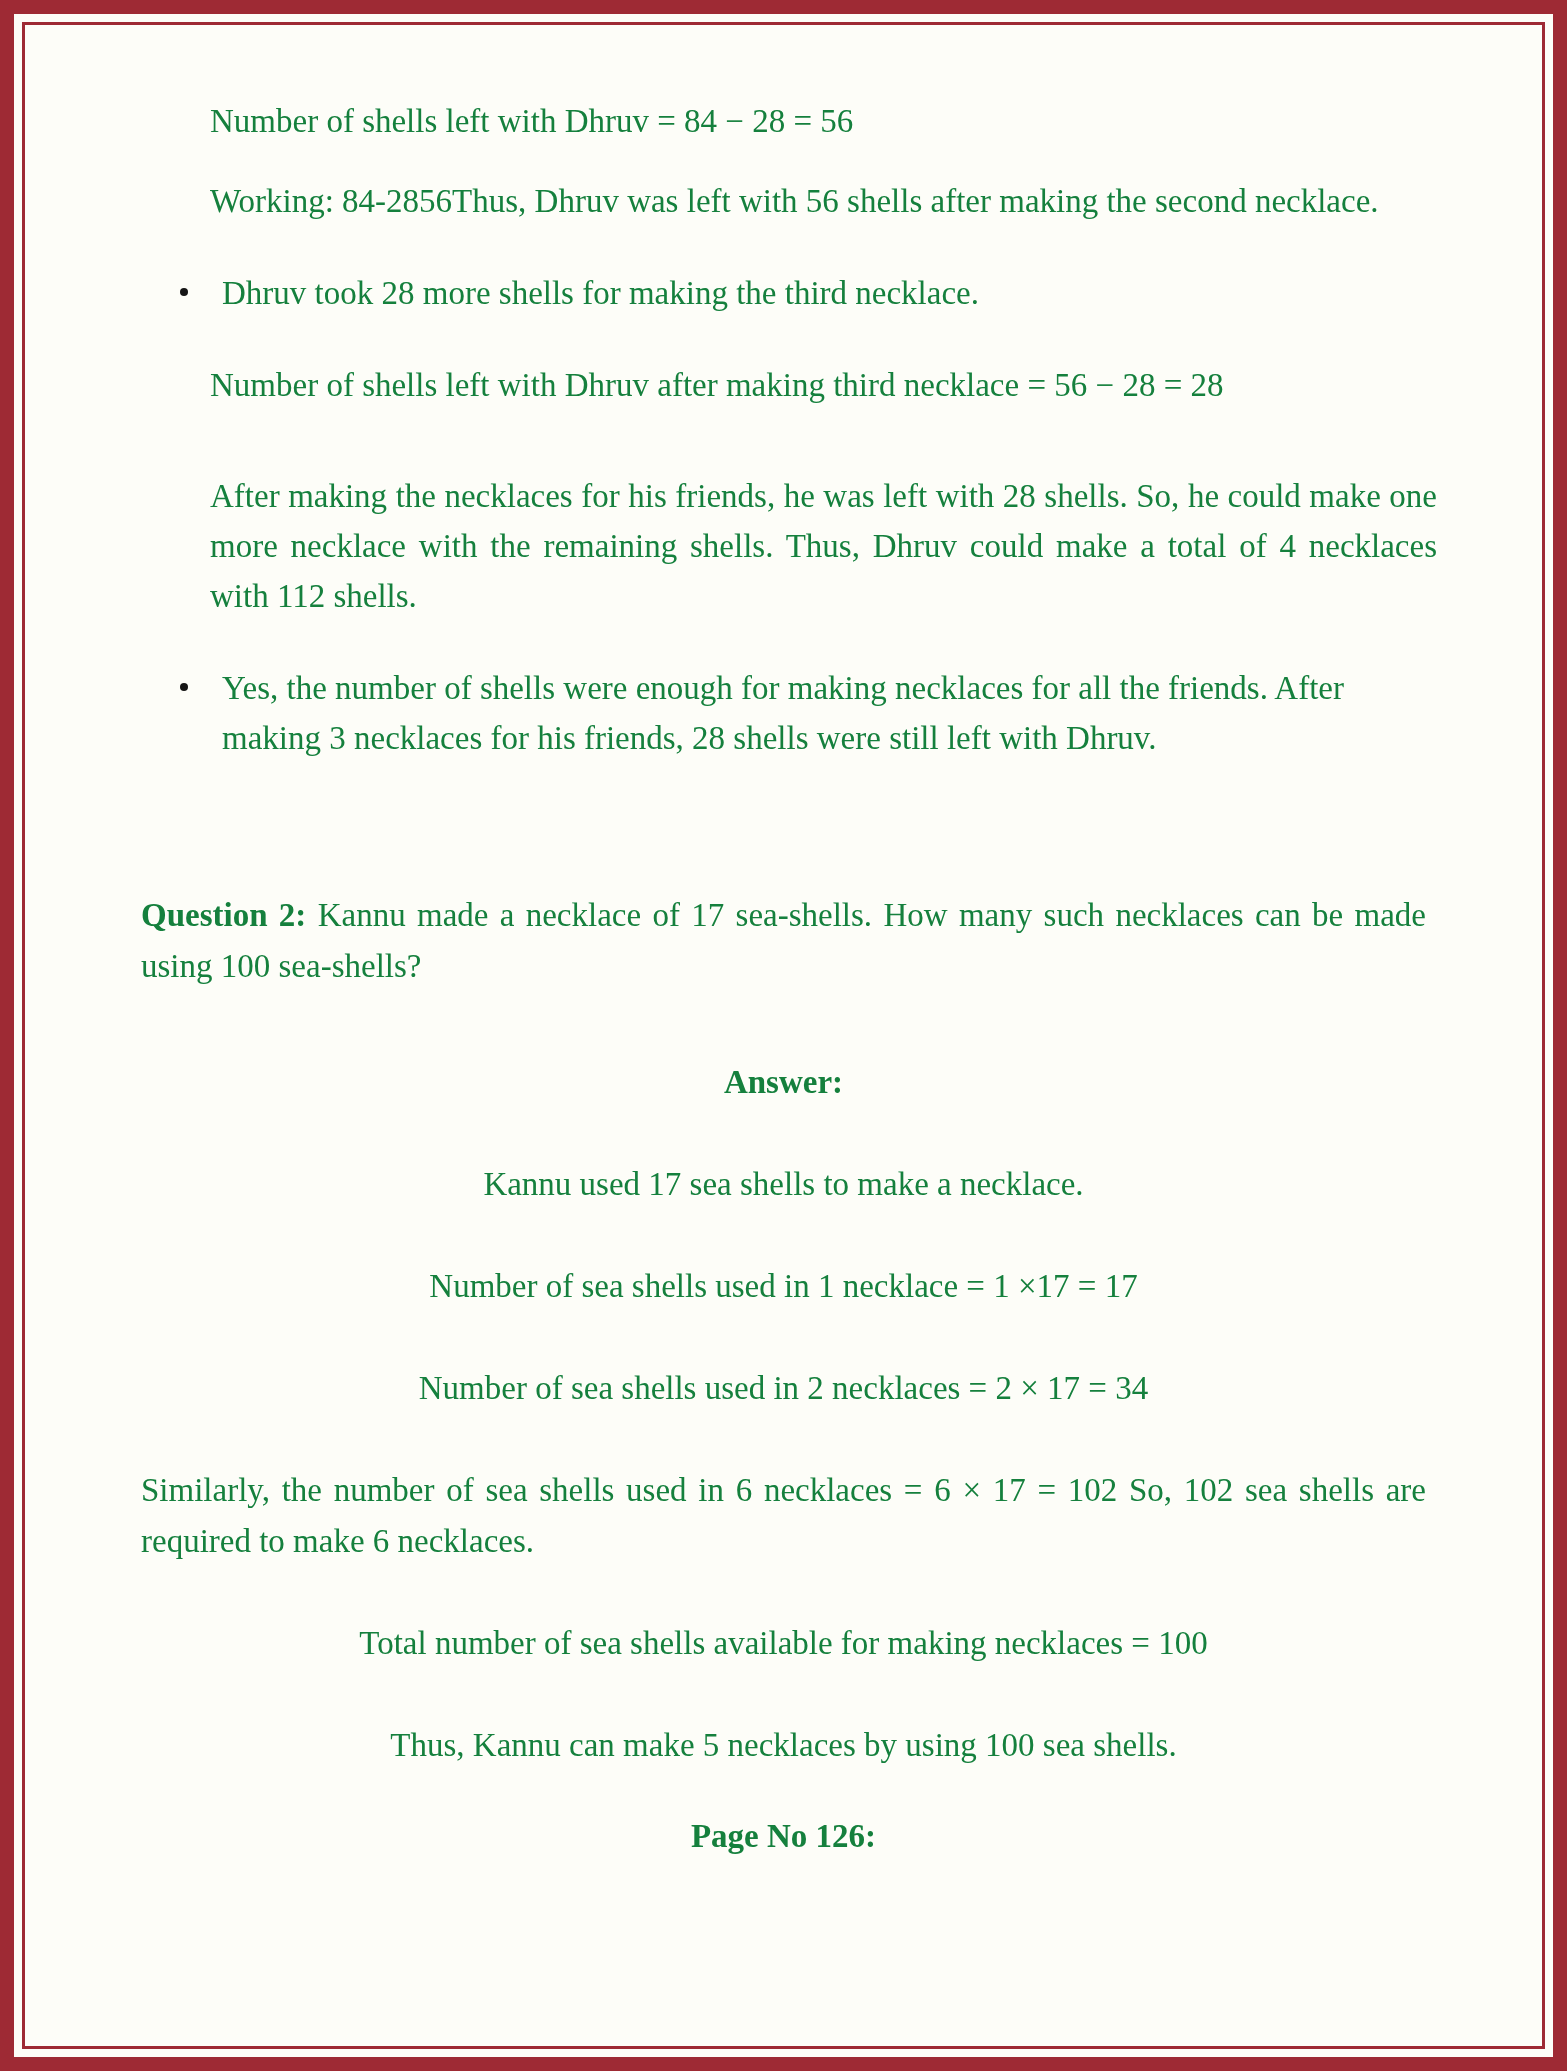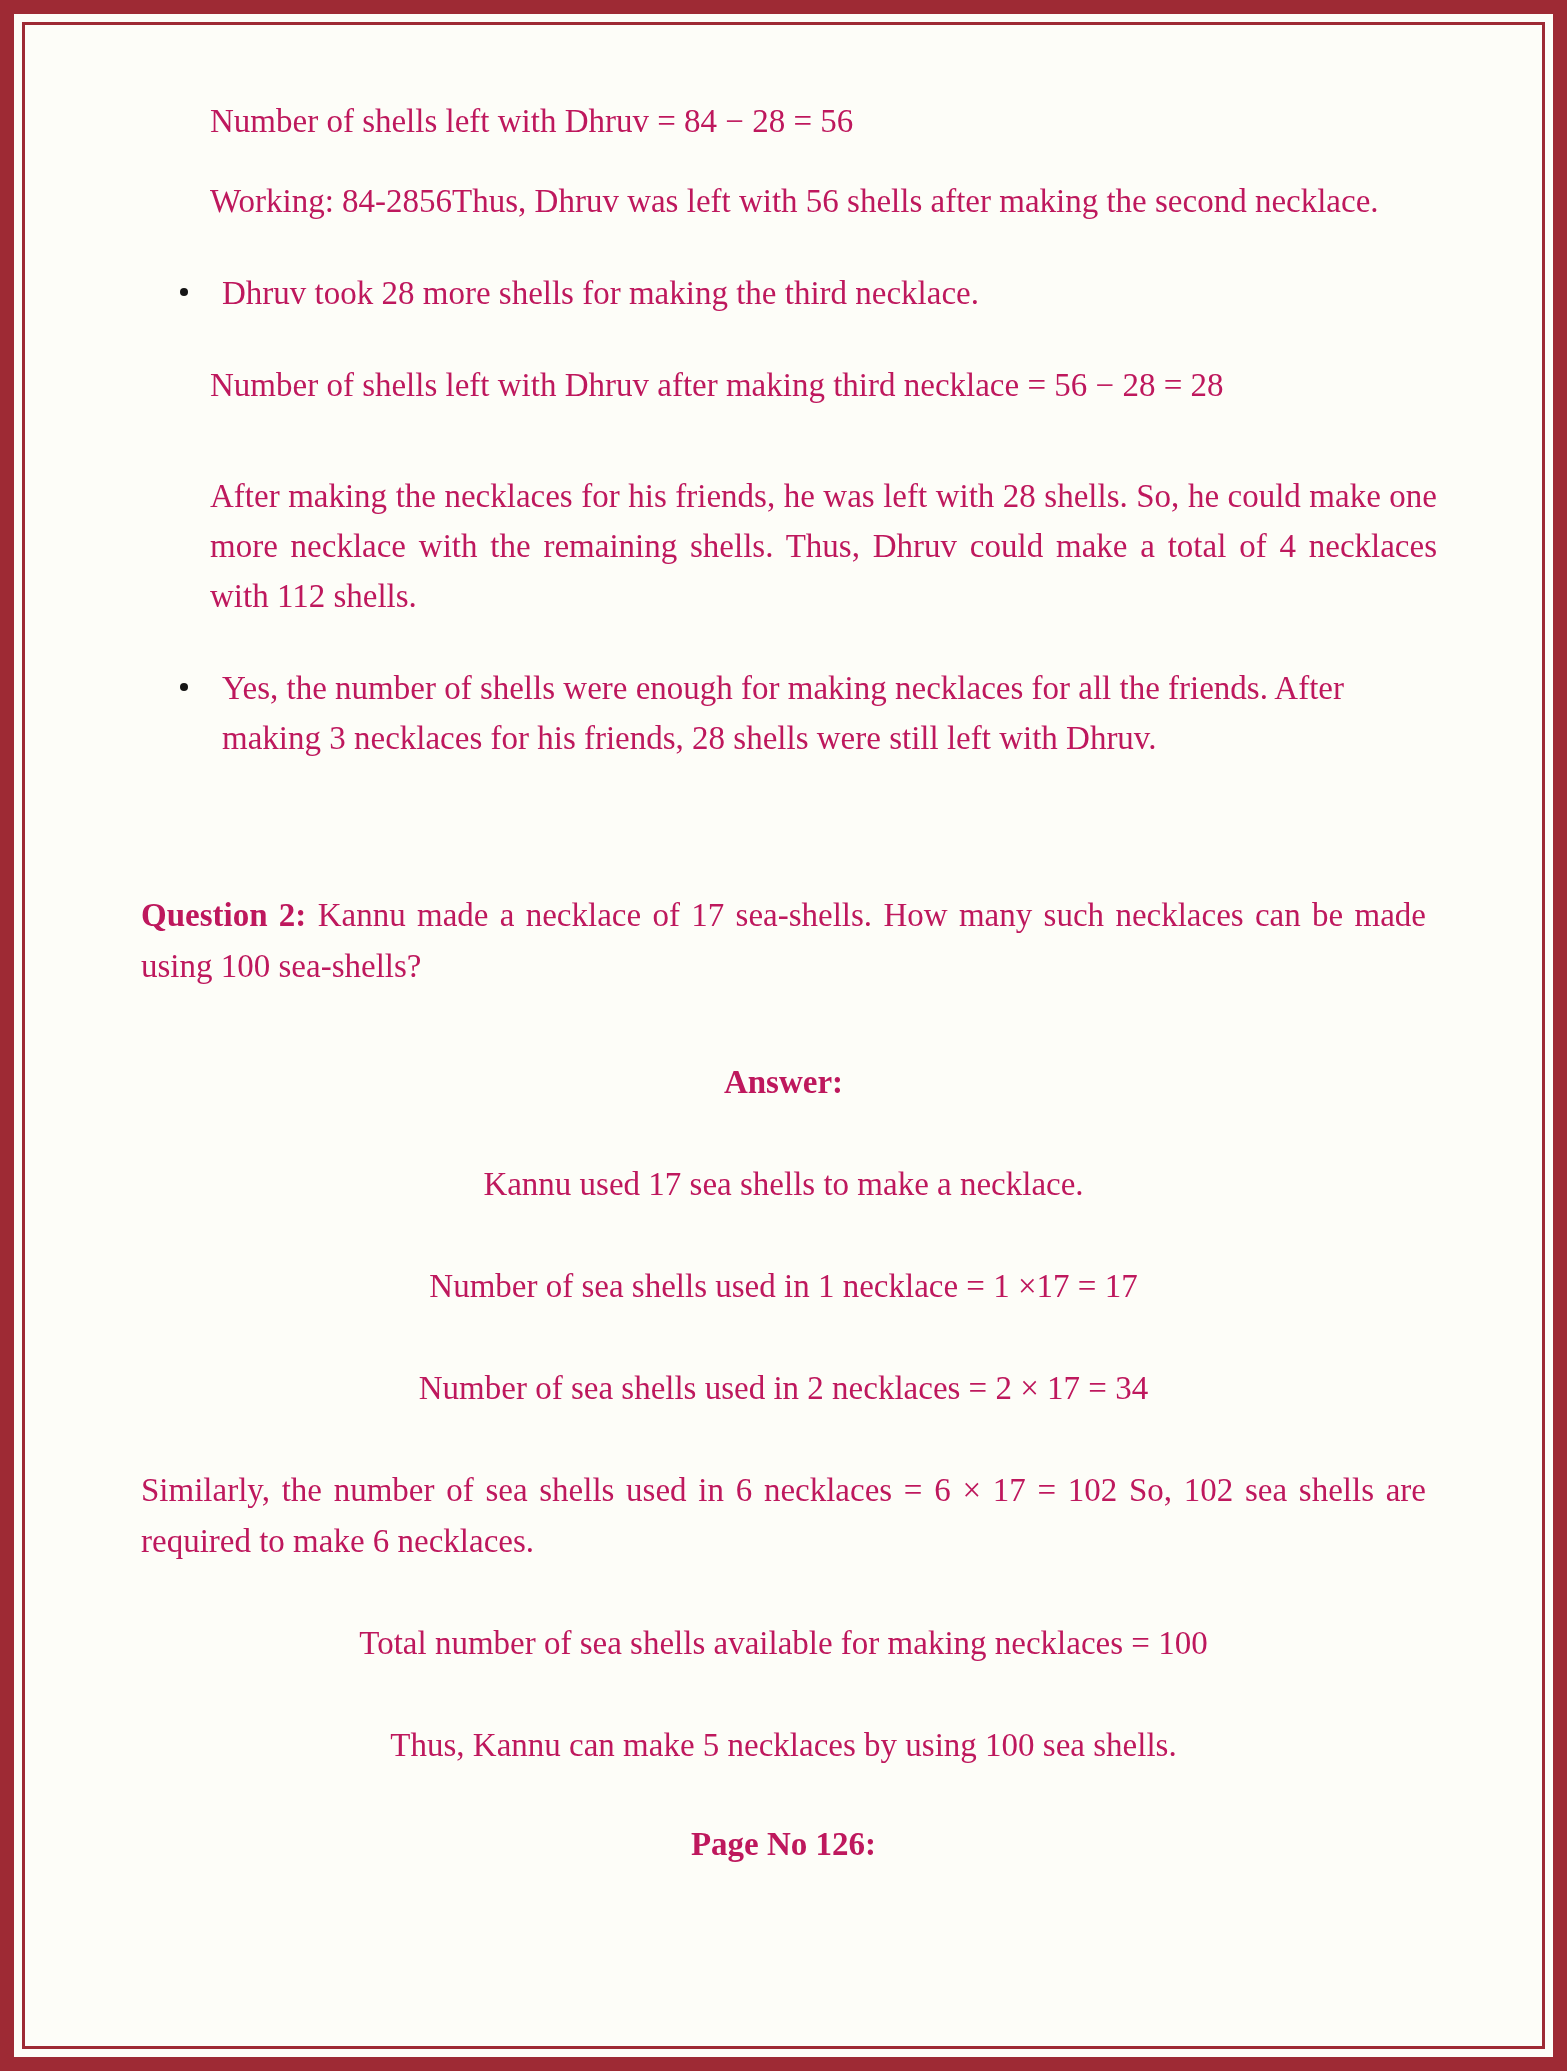--- a/index.html
+++ b/index.html
@@ -35,21 +35,21 @@
     box-sizing: border-box;
     pointer-events: none;
   }
   .content {
     position: absolute;
     top: 96px;
     left: 130px;
     right: 130px;
     bottom: 40px;
     box-sizing: border-box;
-    color: #be185d;
+    color: #15803d;
     font-size: 33px;
     line-height: 1.52;
   }
   
   .bullet-list {
     list-style: none;
     margin: 12px;
     padding: 0;
   }
   .bullet-item {
@@ -80,21 +80,21 @@
 
   .gap-xl { height: 104px; }
   .gap-l  { height: 44px; }
   .gap-m  { height: 30px; }
 
   b, .bold { font-weight: bold; }
 
   .footer-center {
     text-align: center;
     font-weight: bold;
-    margin: 8px;
+    margin: 0;
   }
 </style>
 </head>
 <body>
 
 <div class="page">
 
   <div class="border-outer"></div>
   <div class="border-inner"></div>
 

